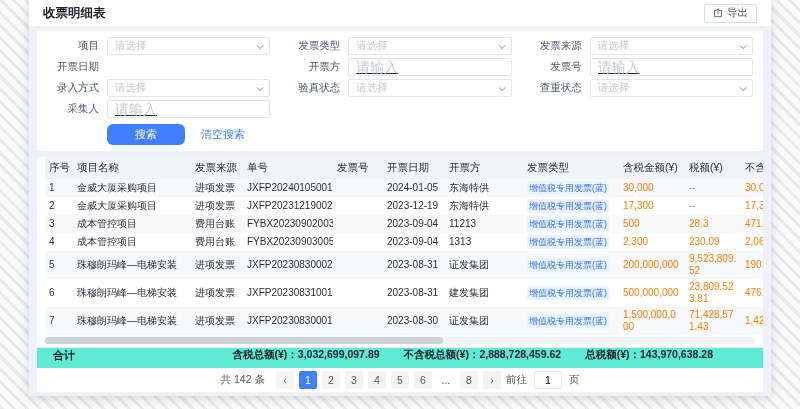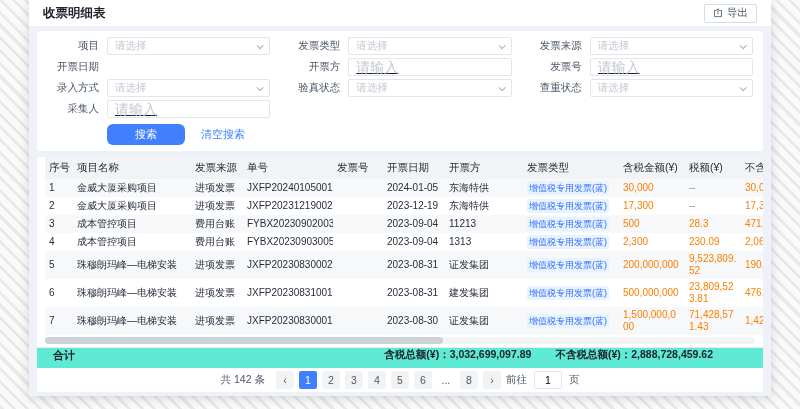--- a/index.html
+++ b/index.html
@@ -289,20 +289,21 @@
 
       <div class="hscrollbar">
         <div class="thumb"></div>
       </div>
 
       <div class="summary">
         <span class="sum-label">合计</span>
         <div class="sum-items">
             <span class="sum-item"><span>含税总额(¥)：</span><span>3,032,699,097.89</span></span>
             <span class="sum-item"><span>不含税总额(¥)：</span><span>2,888,728,459.62</span></span>
+            <span class="sum-item"><span>总税额(¥)：</span><span>143,970,638.28</span></span>
           </div>
       </div>
 
       <div class="pager">
         <span class="total">共 142 条</span>
         <button class="pg arrow">‹</button>
         <div class="pages">
             <button class="pg active">1</button>
             <button class="pg">2</button>
             <button class="pg">3</button>

